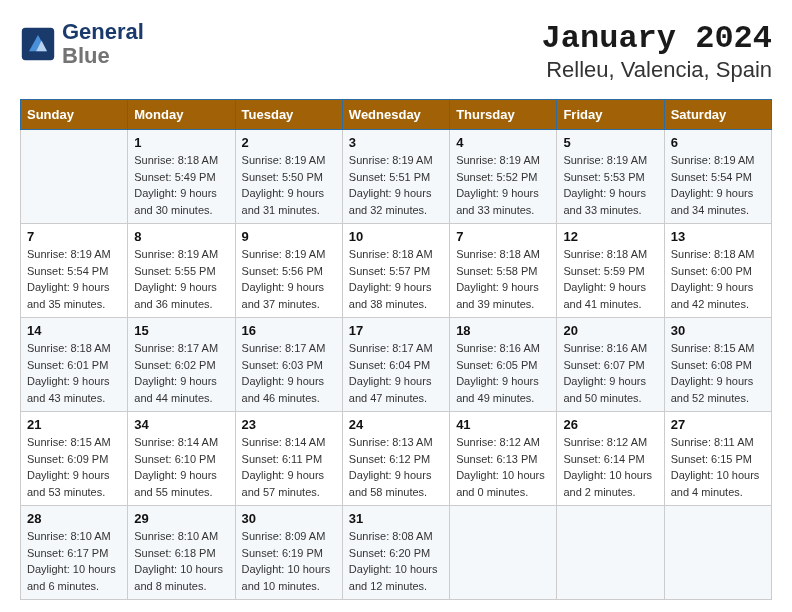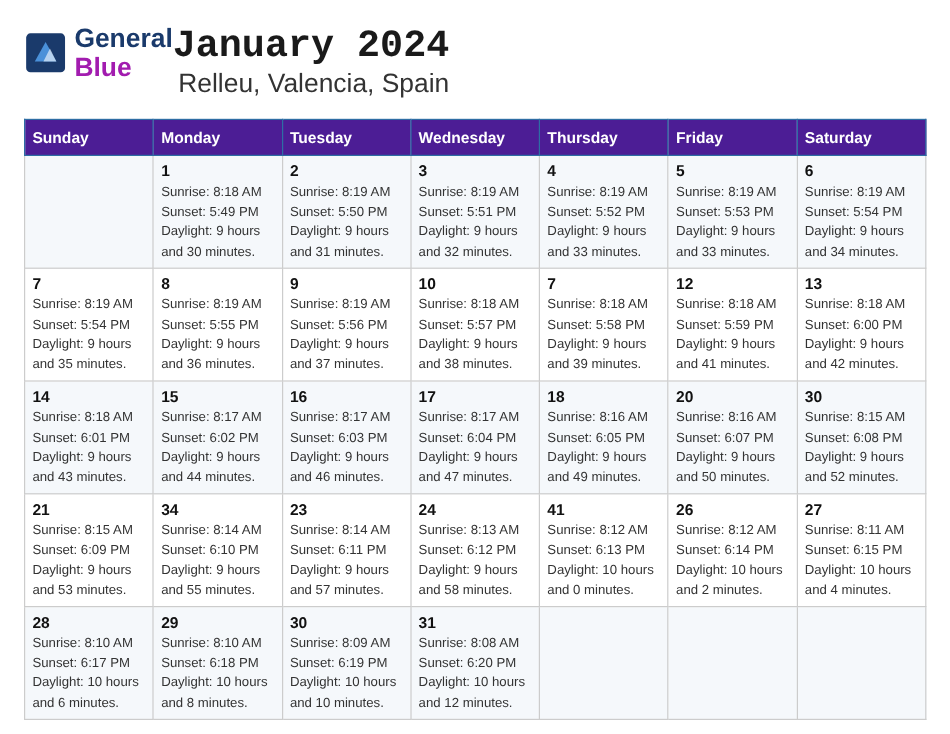--- a/index.html
+++ b/index.html
@@ -5,37 +5,37 @@
     * { box-sizing: border-box; margin: 0; padding: 0; }
     body {
       font-family: Arial, sans-serif;
       background: #fff;
       width: 792px;
       min-height: 612px;
       padding: 20px;
     }
     .header {
       display: flex;
-      justify-content: flex-start;
+      justify-content: space-between;
       align-items: flex-start;
       margin-bottom: 16px;
     }
     .logo {
       display: flex;
       align-items: center;
       gap: 6px;
     }
     .logo-text {
       font-size: 22px;
       font-weight: bold;
       color: #1a3a6b;
       line-height: 1.1;
     }
     .logo-text span {
-      color: #a21caf;
+      color: #737373;
     }
     .logo-icon {
       width: 36px;
       height: 36px;
     }
     .title-block {
       text-align: right;
     }
     .month-title {
       font-size: 32px;
@@ -46,21 +46,21 @@
     .location-title {
       font-size: 22px;
       color: #333;
     }
     table {
       width: 100%;
       border-collapse: collapse;
       table-layout: fixed;
     }
     thead tr th {
-      background-color: #4c1d95;
+      background-color: #a16207;
       color: #fff;
       font-size: 13px;
       font-weight: bold;
       padding: 7px 6px;
       text-align: left;
       border: 1px solid #2e6da4;
     }
     tbody tr td {
       vertical-align: top;
       border: 1px solid #ccc;

